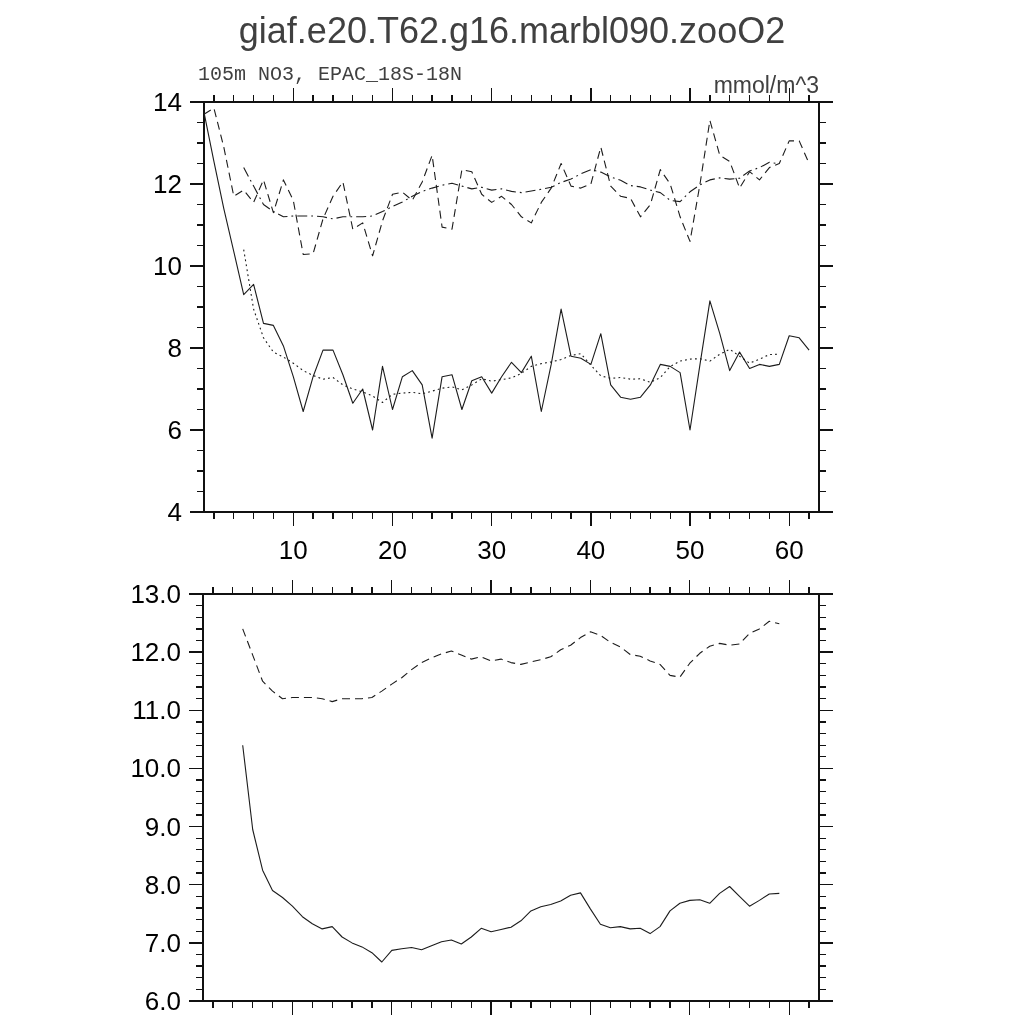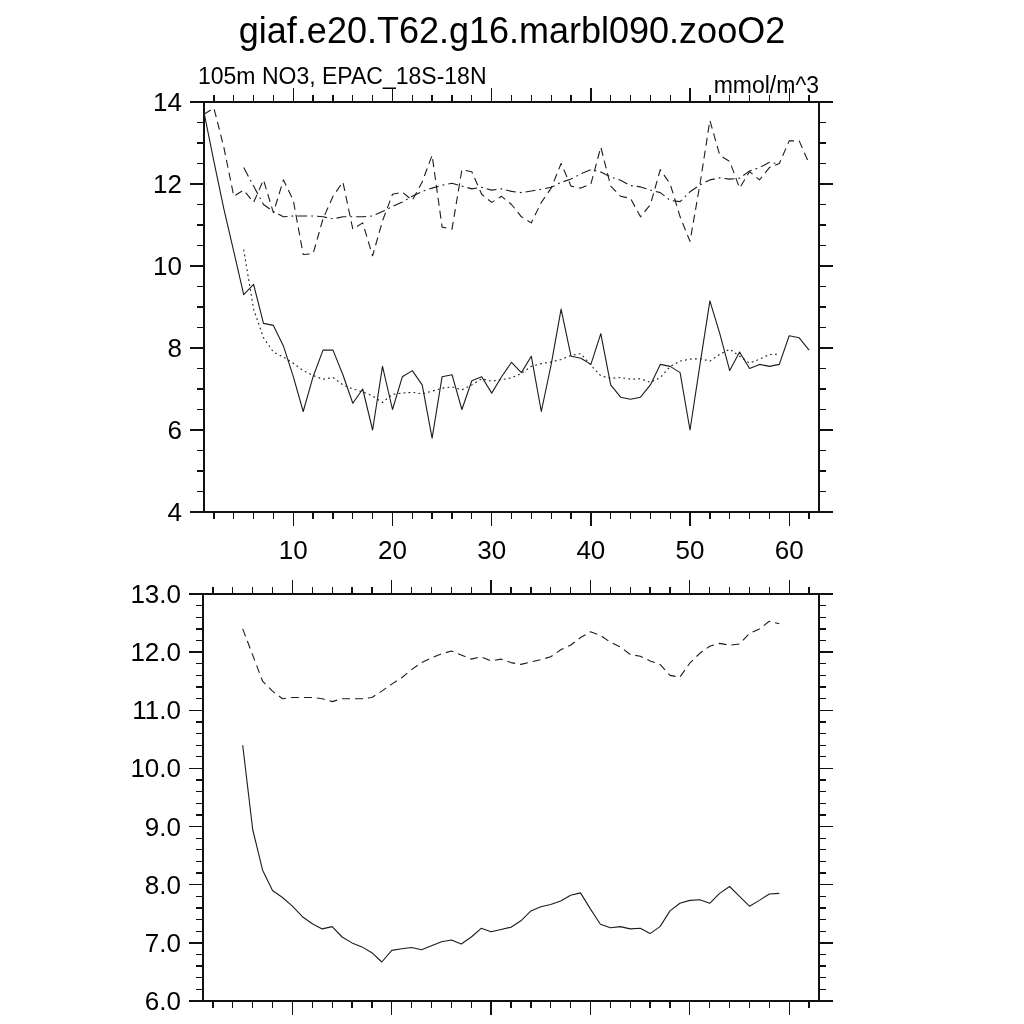--- a/index.html
+++ b/index.html
@@ -1,20 +1,20 @@
 <!DOCTYPE html>
 <html><head>
 <meta charset="utf-8">
 <style>
   html,body{margin:0;padding:0;background:#ffffff;}
   #page{position:relative;width:1024px;height:1024px;background:#ffffff;overflow:hidden;
-        font-family:"Liberation Sans", sans-serif;color:#000000;}
+        font-family:"Liberation Sans", sans-serif;color:#404040;}
   .title{position:absolute;left:204px;top:10px;width:616px;text-align:center;
          font-size:36px;font-weight:400;white-space:nowrap;}
-  .subtitle-left{position:absolute;left:198px;top:63px;font-size:23px;white-space:nowrap;}
+  .subtitle-left{position:absolute;left:198px;top:63px;font-size:20px;white-space:nowrap;font-family:Liberation Mono, monospace;}
   .subtitle-right{position:absolute;left:204px;top:63px;width:615px;text-align:right;
                   font-size:23px;white-space:nowrap;margin-top:9px;}
   svg{position:absolute;left:0;top:0;}
   text{font-family:"Liberation Sans", sans-serif;fill:#000;}
 </style>
 </head>
 <body>
 
 <div id="page">
   <div class="title">giaf.e20.T62.g16.marbl090.zooO2</div>

